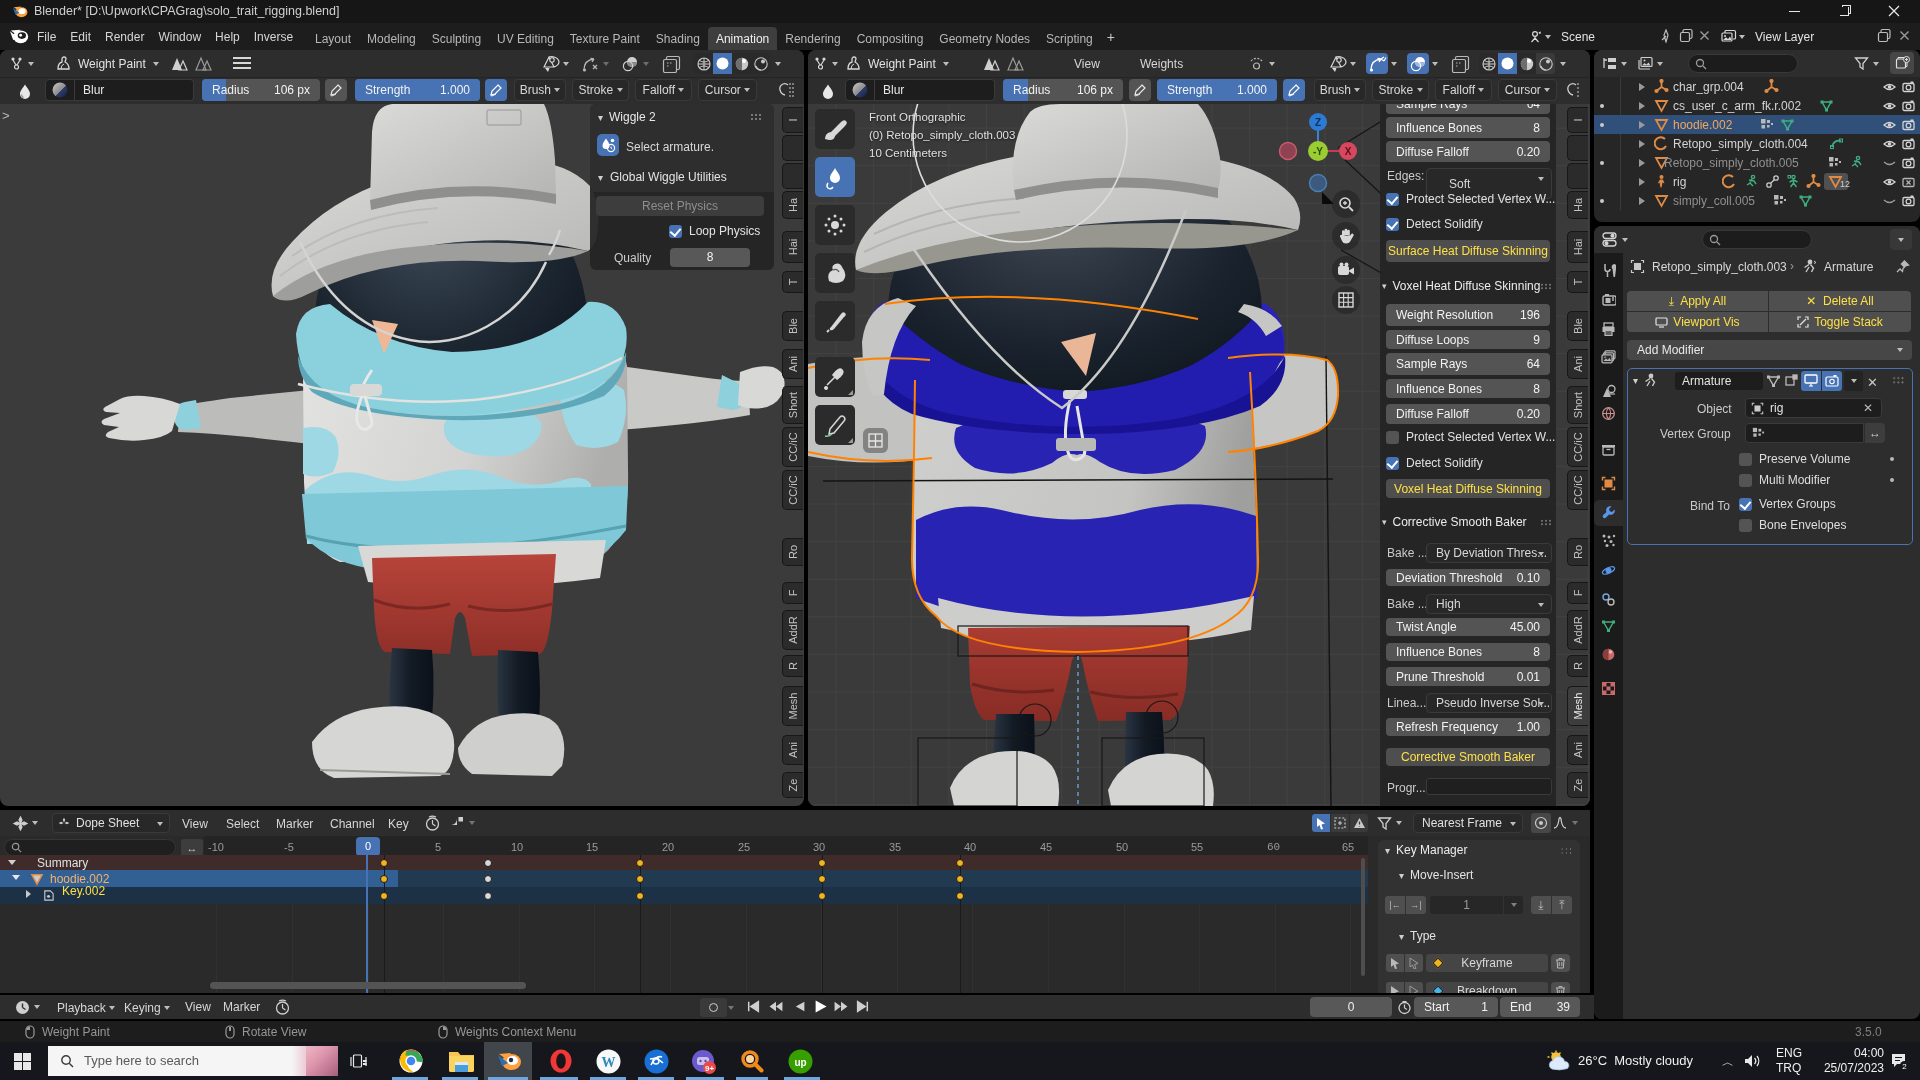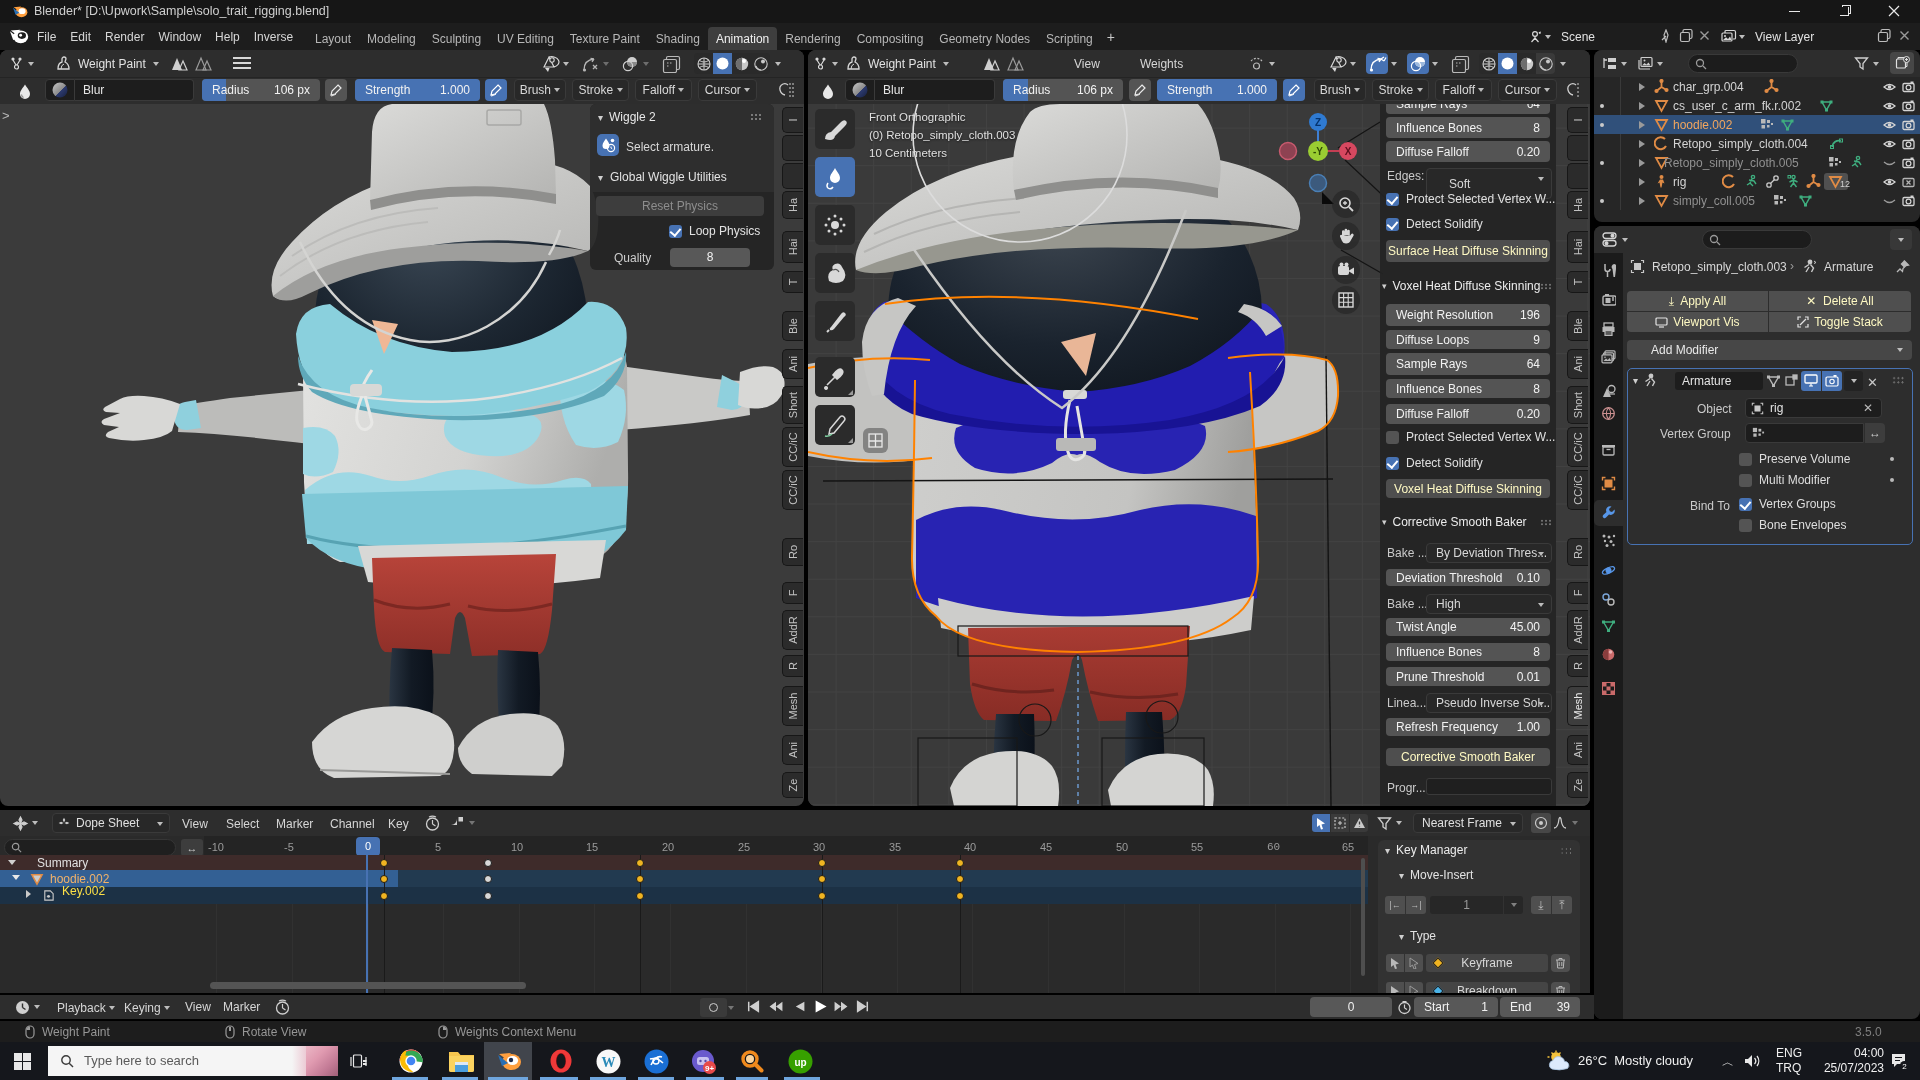--- a/index.html
+++ b/index.html
@@ -20,21 +20,21 @@
 .hdr { background:#2d2d2d; }
 .ddbtn { background:#282828; border:1px solid #3a3a3a; border-radius:4px; color:#d8d8d8; display:flex; align-items:center; justify-content:center; font-size:12px; }
 .slider { background:#545454; border-radius:4px; color:#f2f2f2; overflow:hidden; font-size:12px; }
 .slider .fill { position:absolute; left:0; top:0; bottom:0; background:#4772b3; }
 .slider .lab { position:absolute; left:10px; top:0; bottom:0; display:flex; align-items:center; }
 .slider .val { position:absolute; right:10px; top:0; bottom:0; display:flex; align-items:center; }
 .caret { width:0; height:0; border-left:3.5px solid transparent; border-right:3.5px solid transparent; border-top:4.5px solid #bdbdbd; display:inline-block; }
 .chk { width:13px; height:13px; border-radius:3px; background:#545454; display:inline-block; position:relative; }
 .chk.on { background:#4772b3; }
 .chk.on:after { content:""; position:absolute; left:3px; top:1px; width:5px; height:8px; border:solid #fff; border-width:0 2px 2px 0; transform:rotate(40deg); }
-.btn { background:#4f4f4f; border-radius:4px; color:#fef9c3; display:flex; align-items:center; justify-content:center; font-size:12px; }
+.btn { background:#4f4f4f; border-radius:4px; color:#fde047; display:flex; align-items:center; justify-content:center; font-size:12px; }
 .vtab { position:absolute; left:0; width:21px; background:#2b2b2b; border:1px solid #171717; border-right:none; border-radius:5px 0 0 5px; color:#c2c2c2; font-size:11px; display:flex; align-items:center; justify-content:center; }
 .vtab span { transform:rotate(-90deg); white-space:nowrap; display:block; }
 .vtab.on { background:#3d3d3d; color:#e8e8e8; }
 
 
 .npanel { position:absolute; background:rgba(36,36,36,0.93); border-radius:6px; }
 
 
 #dopesheet { left:0; top:810px; width:1590px; height:183px; background:#2a2a2a; }
 #playbar { left:0; top:995px; width:1594px; height:24px; background:#2d2d2d; }
@@ -43,21 +43,21 @@
 </style>
 </head>
 <body>
 <div id="titlebar" class="abs">
   <svg class="abs" style="left:13px;top:5px;" width="15" height="13" viewBox="0 0 24 20">
     <ellipse cx="13.5" cy="11" rx="9.5" ry="8" fill="#ff9f3e"></ellipse>
     <ellipse cx="14.5" cy="9.5" rx="5.6" ry="4.6" fill="#fff"></ellipse>
     <path d="M1,3 L13,2 L8,8 Z" fill="#ff9f3e"></path>
     <path d="M0,4 L10,12 L4,15 Z" fill="#2a6fb3"></path>
   </svg>
-  <div class="abs txt" style="left:34px;top:4px;font-size:12.5px;color:#cfcfcf;">Blender* [D:\Upwork\Sample\solo_trait_rigging.blend]</div>
+  <div class="abs txt" style="left:34px;top:4px;font-size:12.5px;color:#cfcfcf;">Blender* [D:\Upwork\CPAGrag\solo_trait_rigging.blend]</div>
 
   <div class="abs" style="left:1789px;top:11px;width:11px;height:1px;background:#e8e8e8;"></div>
   <div class="abs" style="left:1842px;top:5px;width:9px;height:9px;border:1px solid #e8e8e8;"></div>
   <div class="abs" style="left:1840px;top:7px;width:9px;height:9px;border:1px solid #e8e8e8;border-top:none;border-left:none;background:#161616;"></div>
   <svg class="abs" style="left:1888px;top:5px;" width="12" height="12" viewBox="0 0 12 12">
       <path d="M1,1 L11,11 M11,1 L1,11" stroke="#e8e8e8" stroke-width="1.2"></path>
     </svg>
 </div>
 <div id="topbar" class="abs">
   <svg class="abs" style="left:10px;top:5px;" width="19" height="16" viewBox="0 0 24 20">
@@ -1288,21 +1288,21 @@
   <div class="abs btn" style="left:175px;top:65px;width:142px;height:20px;border-radius:0 4px 0 0;">✕&nbsp; Delete All</div>
   <div class="abs btn" style="left:33px;top:86px;width:141px;height:20px;border-radius:0 0 0 4px;"><svg width="13" height="11" viewBox="0 0 13 11" style="margin-right:5px;">
         <rect x="1" y="1" width="11" height="7" rx="1" fill="none" stroke="#e3e3e3" stroke-width="1.2"></rect>
         <path d="M4,10 h5" stroke="#e3e3e3" stroke-width="1.2"></path>
       </svg>Viewport Vis</div>
   <div class="abs btn" style="left:175px;top:86px;width:142px;height:20px;border-radius:0 0 4px 0;"><svg width="12" height="12" viewBox="0 0 12 12" style="margin-right:5px;">
         <path d="M1,4 v-3 h3 M8,1 h3 v3 M11,8 v3 h-3 M4,11 h-3 v-3" fill="none" stroke="#e3e3e3" stroke-width="1.2"></path>
         <path d="M3,9 L9,3" stroke="#e3e3e3" stroke-width="1.2"></path>
       </svg>Toggle Stack</div>
   <div class="abs flex" style="left:33px;top:114px;width:285px;height:20px;background:#474747;border-radius:4px;">
-      <span style="margin-left:24px;color:#e8e8e8;">Add Modifier</span>
+      <span style="margin-left:10px;color:#e8e8e8;">Add Modifier</span>
       <span class="caret" style="position:absolute;right:9px;"></span>
     </div>
   <div class="abs" style="left:33px;top:142px;width:286px;height:177px;border:1px solid #4772b3;border-radius:5px;background:#2d2d2d;"></div>
   <div class="abs flex" style="left:39px;top:147px;">
       <span style="color:#cfcfcf;font-size:10px;">▾</span>
       <svg width="15" height="15" viewBox="0 0 15 15" style="margin-left:5px;">
         <g stroke="#c9c9c9" stroke-width="1.4" fill="none">
           <circle cx="8" cy="3" r="1.7" fill="#c9c9c9"></circle>
           <path d="M7,5.5 l-4.5,3 M8.5,5.5 l3,3.5 l-2,4 M7,8 l-3,5"></path>
         </g>

